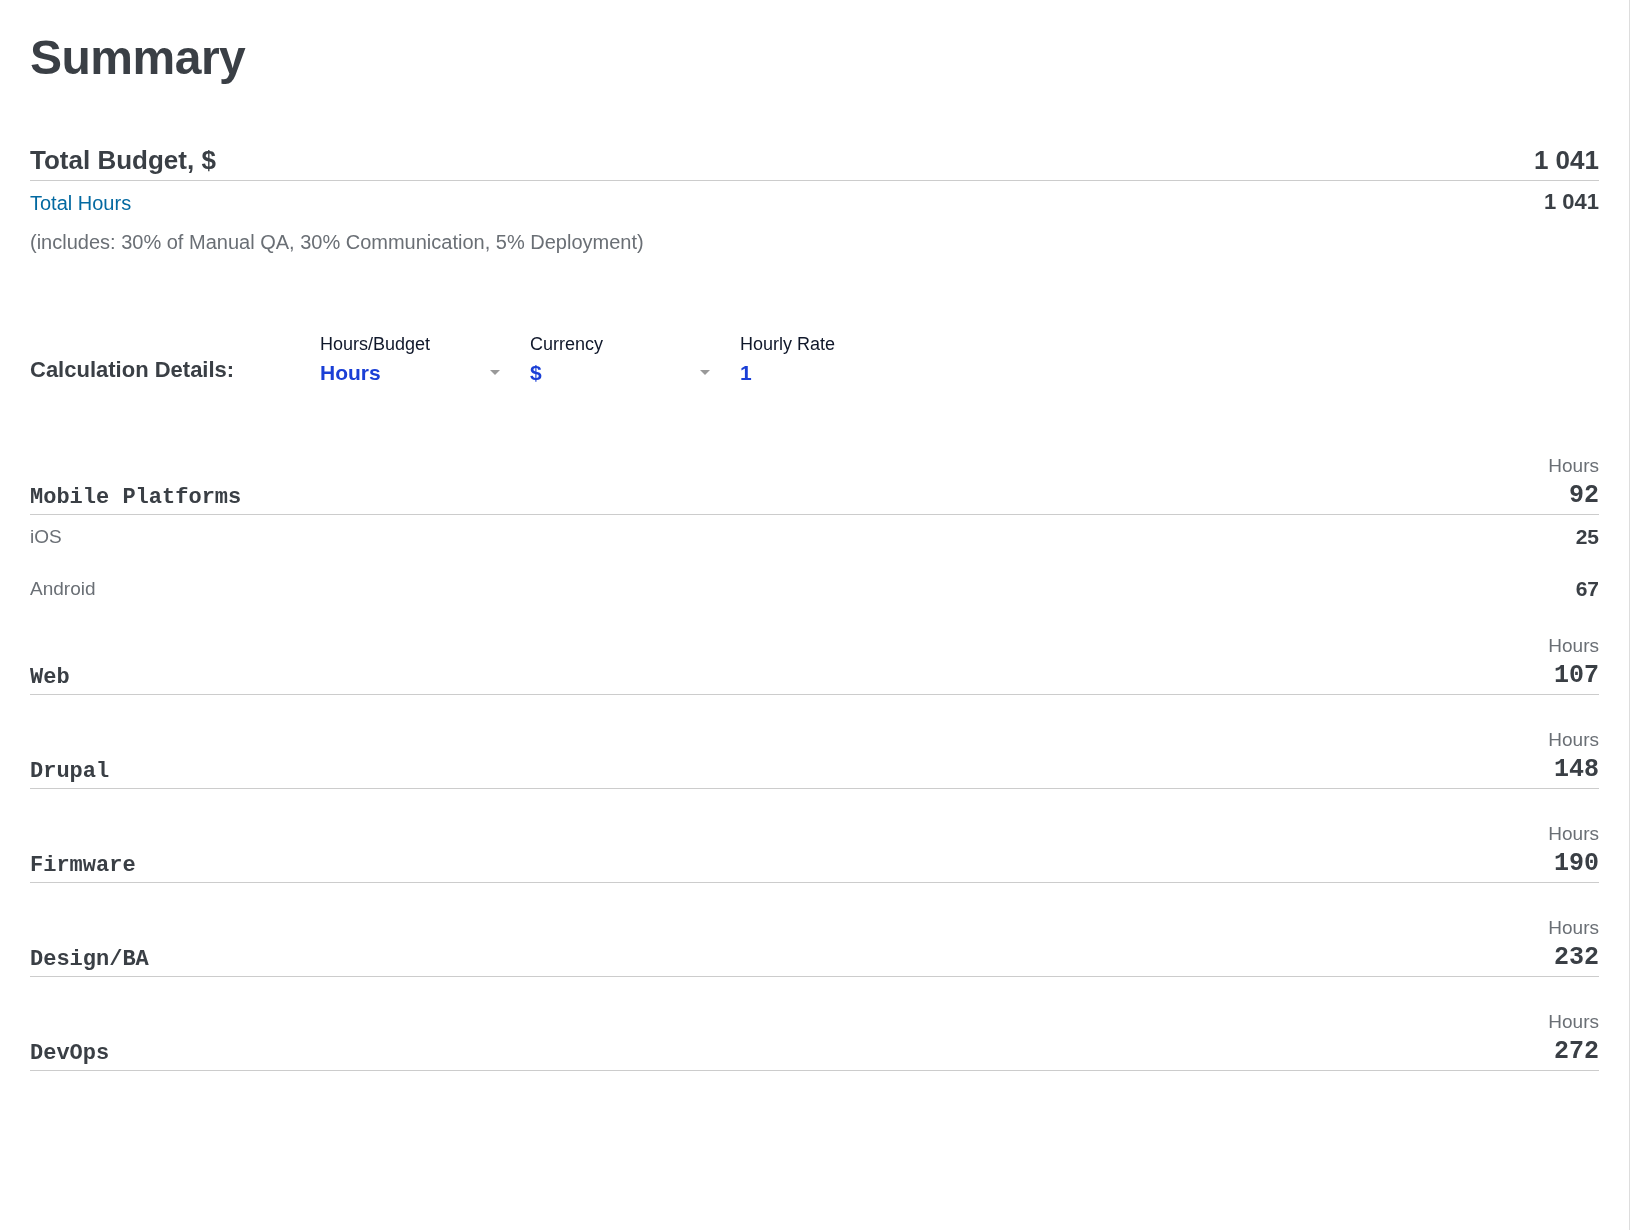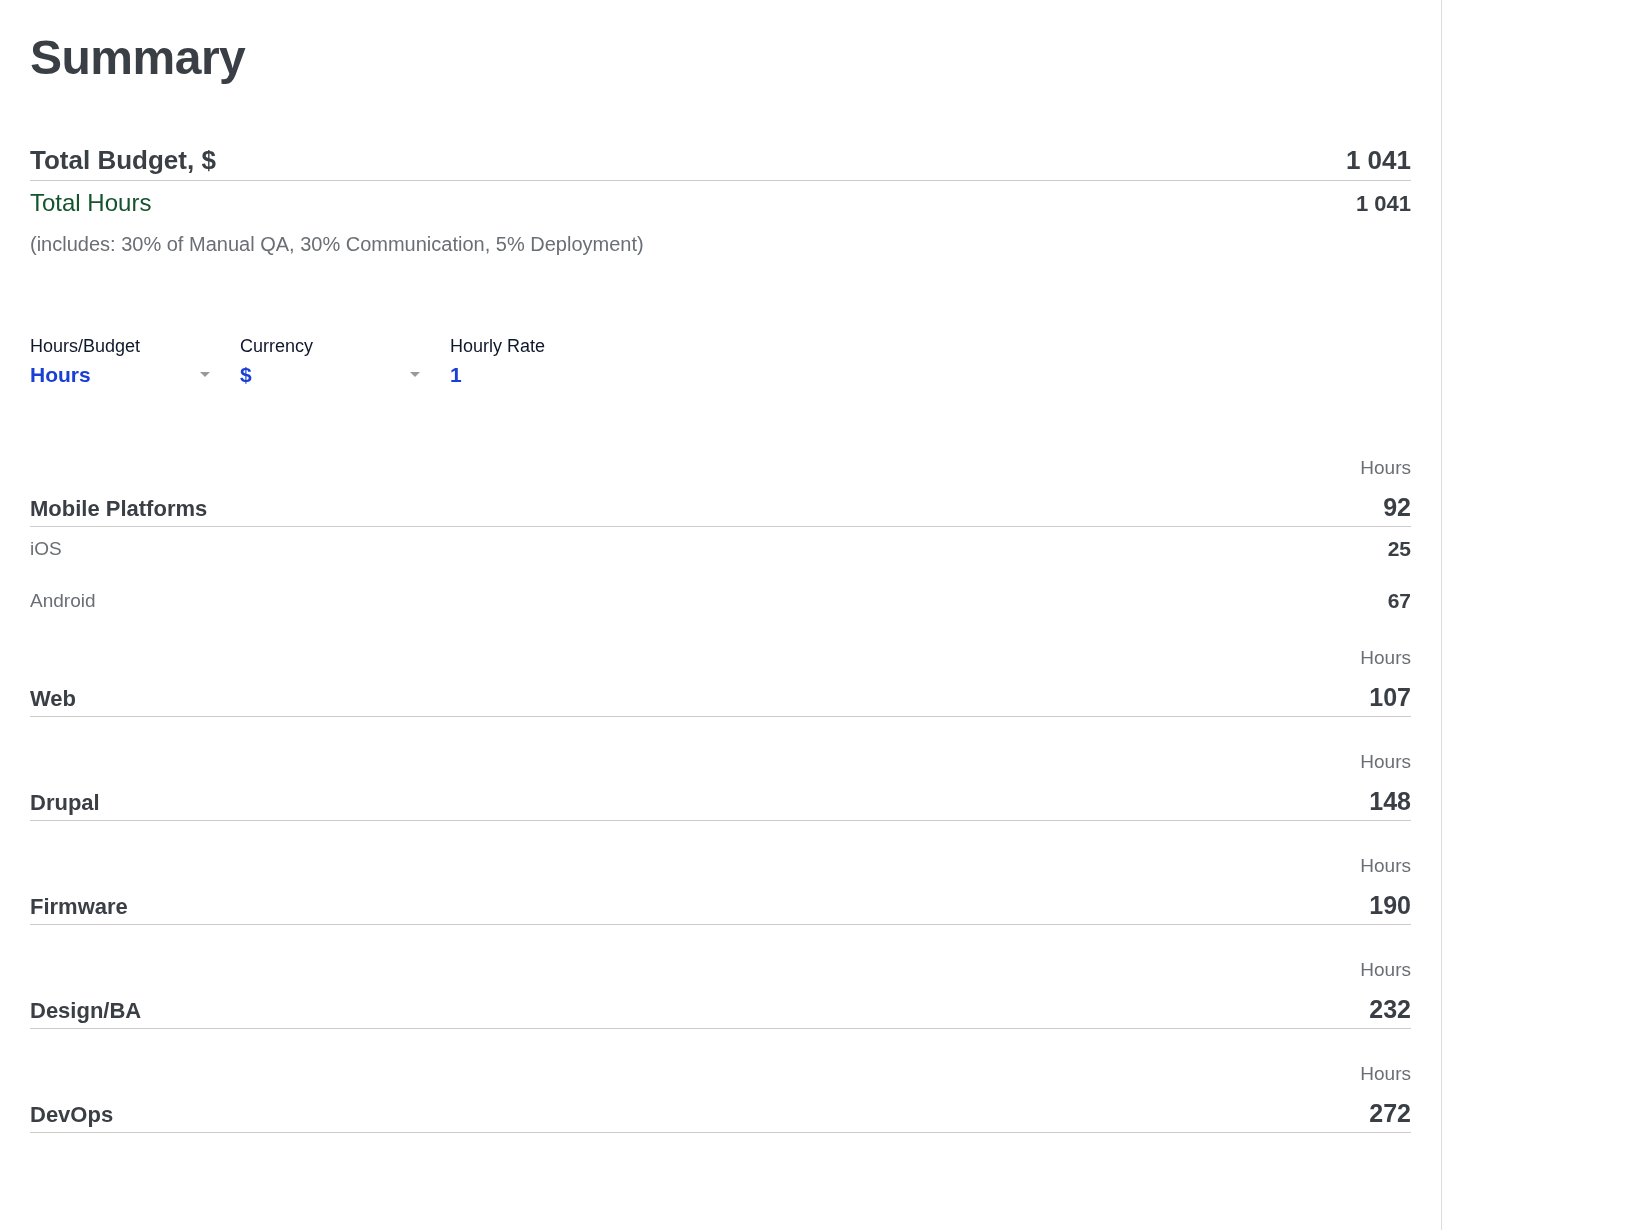--- a/index.html
+++ b/index.html
@@ -4,21 +4,21 @@
 <style>
   * { box-sizing: border-box; }
   html, body {
     margin: 0;
     padding: 0;
     font-family: -apple-system, BlinkMacSystemFont, "Segoe UI", Helvetica, Arial, sans-serif;
     background: #fff;
     color: #333;
   }
   .page {
-    width: 1442px;
+    width: 1630px;
     height: 1230px;
     padding: 20px 30px 30px 30px;
     border-right: 1px solid #ddd;
   }
   .title {
     font-size: 48px;
     font-weight: 800;
     color: #3a3f45;
     margin: 10px 0 60px 0;
     letter-spacing: -0.5px;
@@ -40,22 +40,22 @@
   }
   .total-budget-value {
     font-size: 26px;
     font-weight: 700;
     color: #3a3f45;
   }
   .total-hours-row {
     padding-top: 8px;
   }
   .total-hours-label {
-    font-size: 24px;
-    color: #14532d;
+    font-size: 20px;
+    color: #0369a1;
   }
   .total-hours-value {
     font-size: 22px;
     font-weight: 700;
     color: #3a3f45;
   }
   .includes {
     font-size: 20px;
     color: #6a6f75;
     margin-top: 16px;
@@ -111,21 +111,22 @@
   .section-unit {
     font-size: 19px;
     color: #6a6f75;
   }
   .section-header {
     display: flex;
     justify-content: space-between;
     align-items: flex-end;
     border-bottom: 1px solid #ccc;
     padding-bottom: 4px;
-    margin-top: 14px;
+    margin-top: 4px;
+    font-family: Liberation Mono, monospace;
   }
   .section-name {
     font-size: 22px;
     font-weight: 700;
     color: #3a3f45;
   }
   .section-value {
     font-size: 25px;
     font-weight: 700;
     color: #3a3f45;
@@ -161,20 +162,21 @@
   </div>
 
   <div class="row total-hours-row">
     <div class="total-hours-label">Total Hours</div>
     <div class="total-hours-value">1 041</div>
   </div>
 
   <div class="includes">(includes: 30% of Manual QA, 30% Communication, 5% Deployment)</div>
 
   <div class="calc-row">
+    <div class="calc-label">Calculation Details:</div>
 
     <div class="calc-col">
       <div class="calc-col-label">Hours/Budget</div>
       <div class="calc-col-value">Hours</div>
       <span class="caret"></span>
     </div>
 
     <div class="calc-col">
       <div class="calc-col-label">Currency</div>
       <div class="calc-col-value">$</div>

